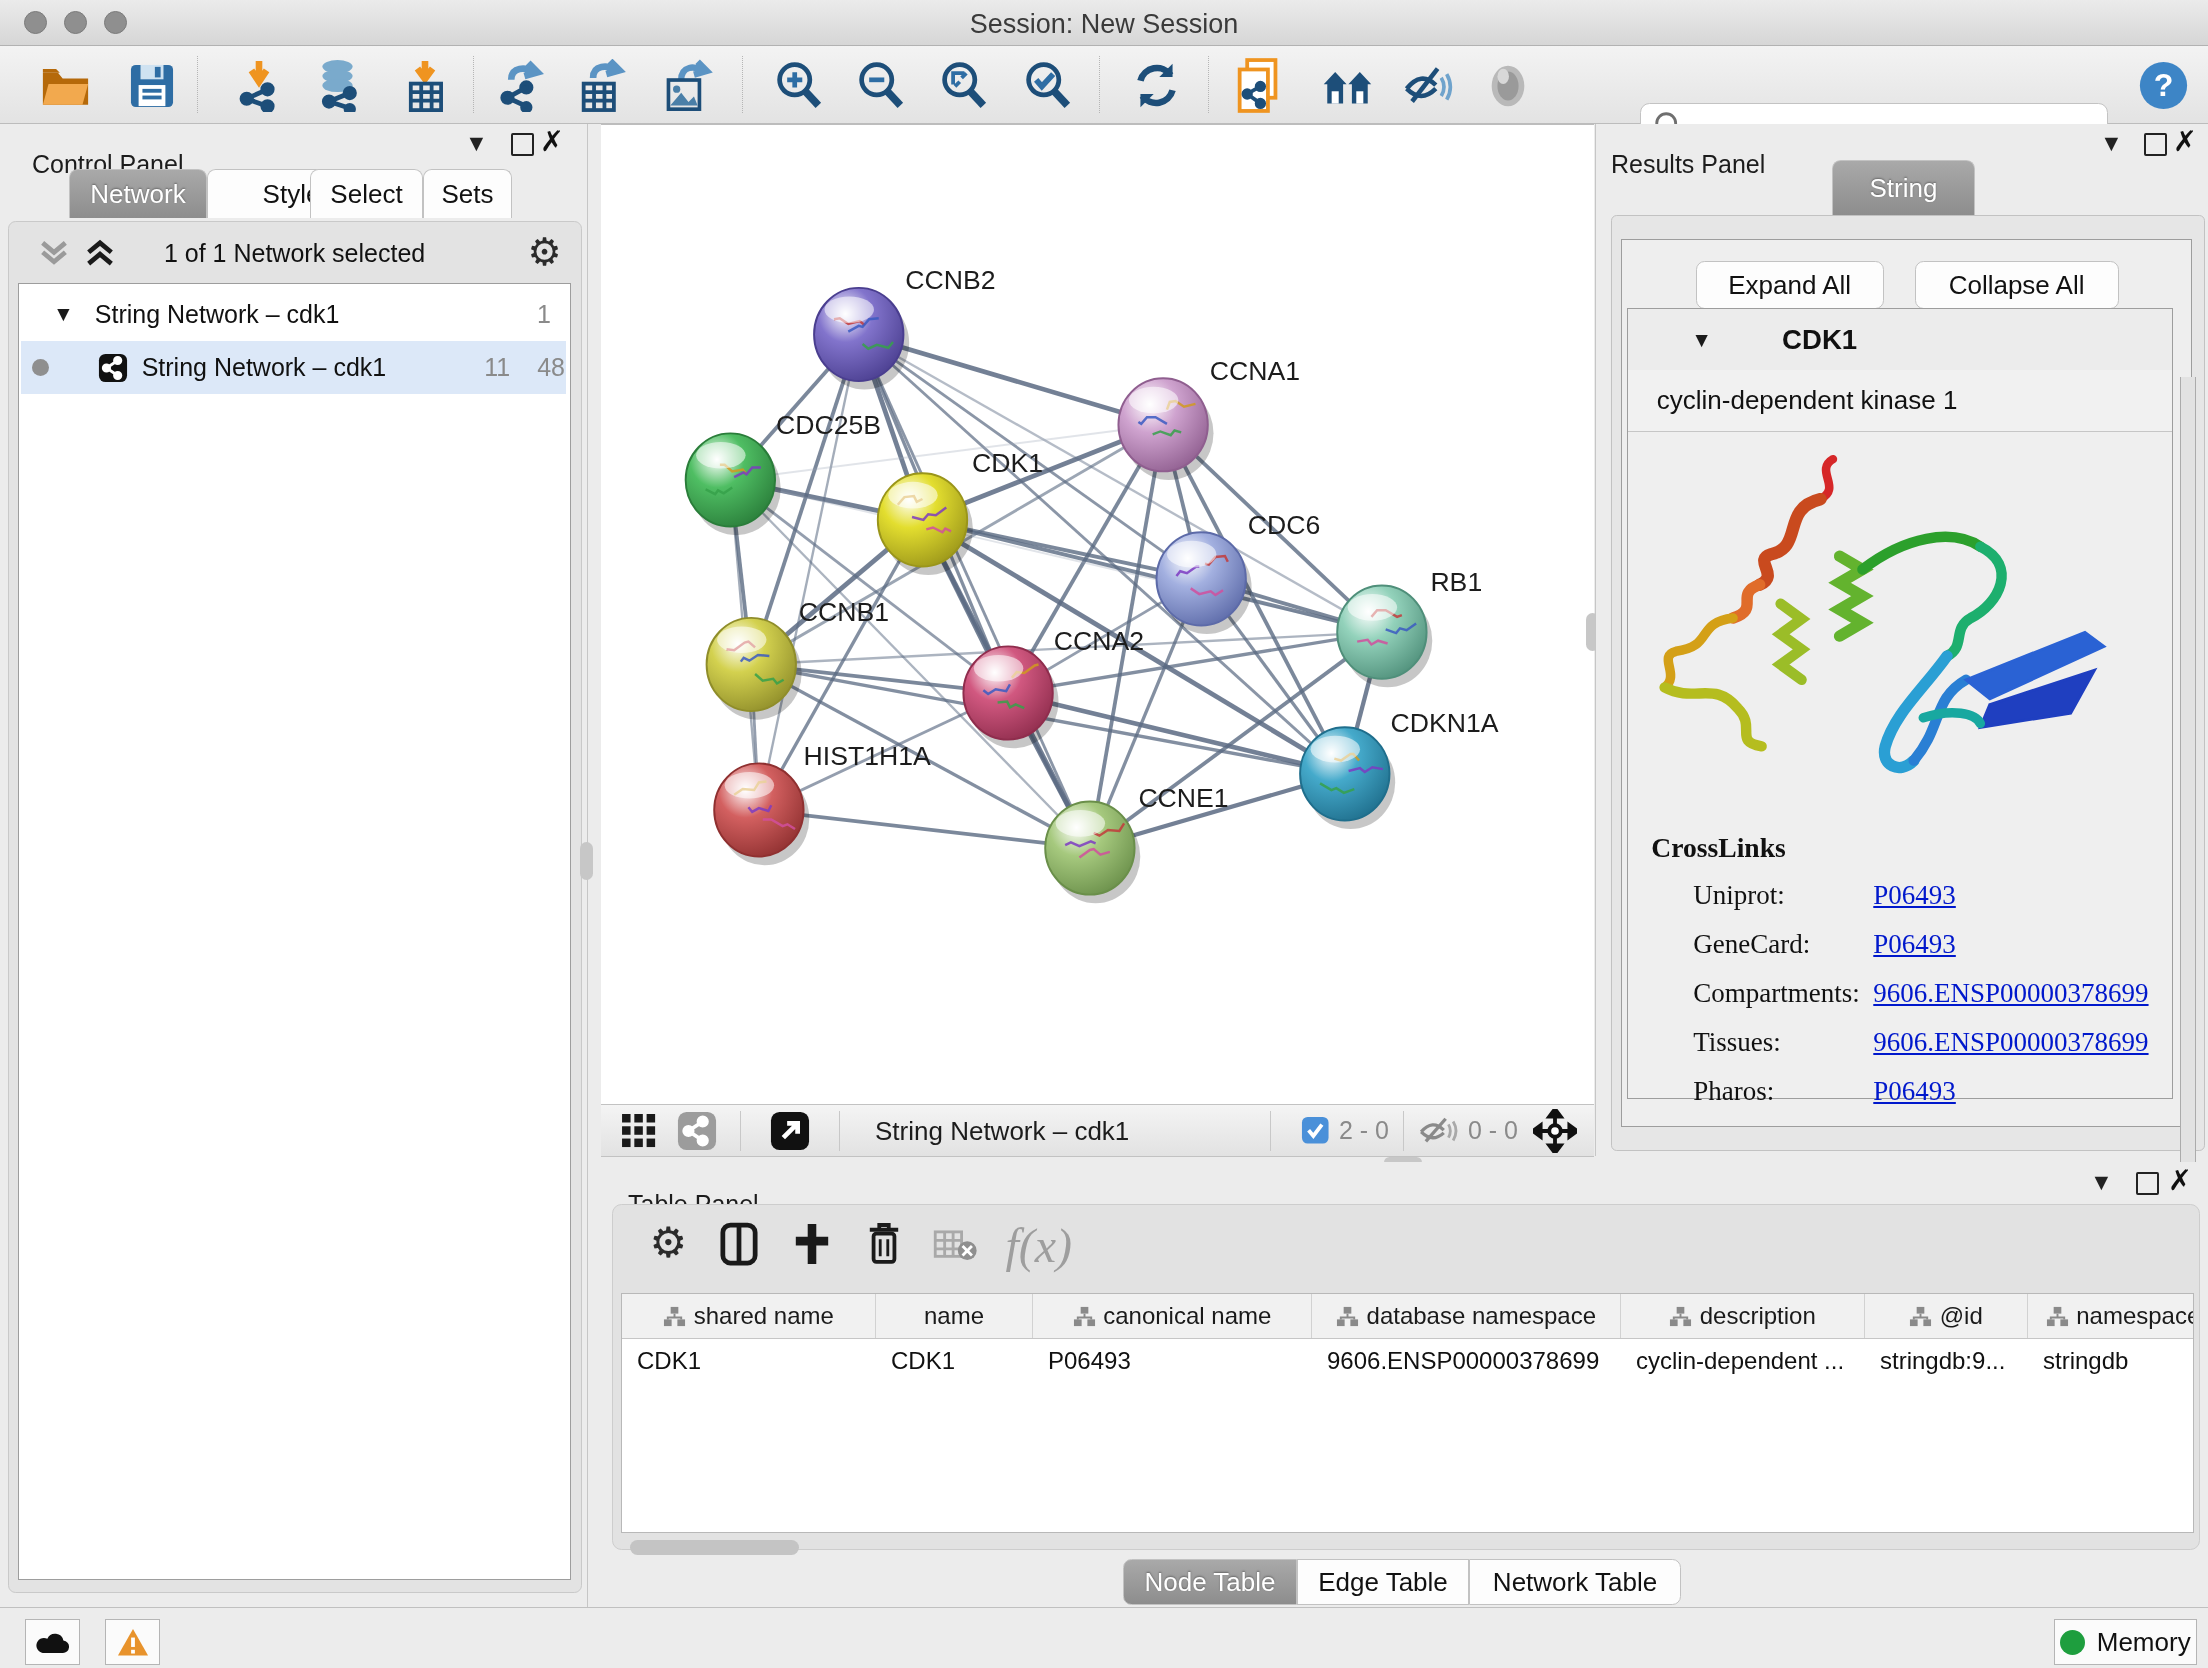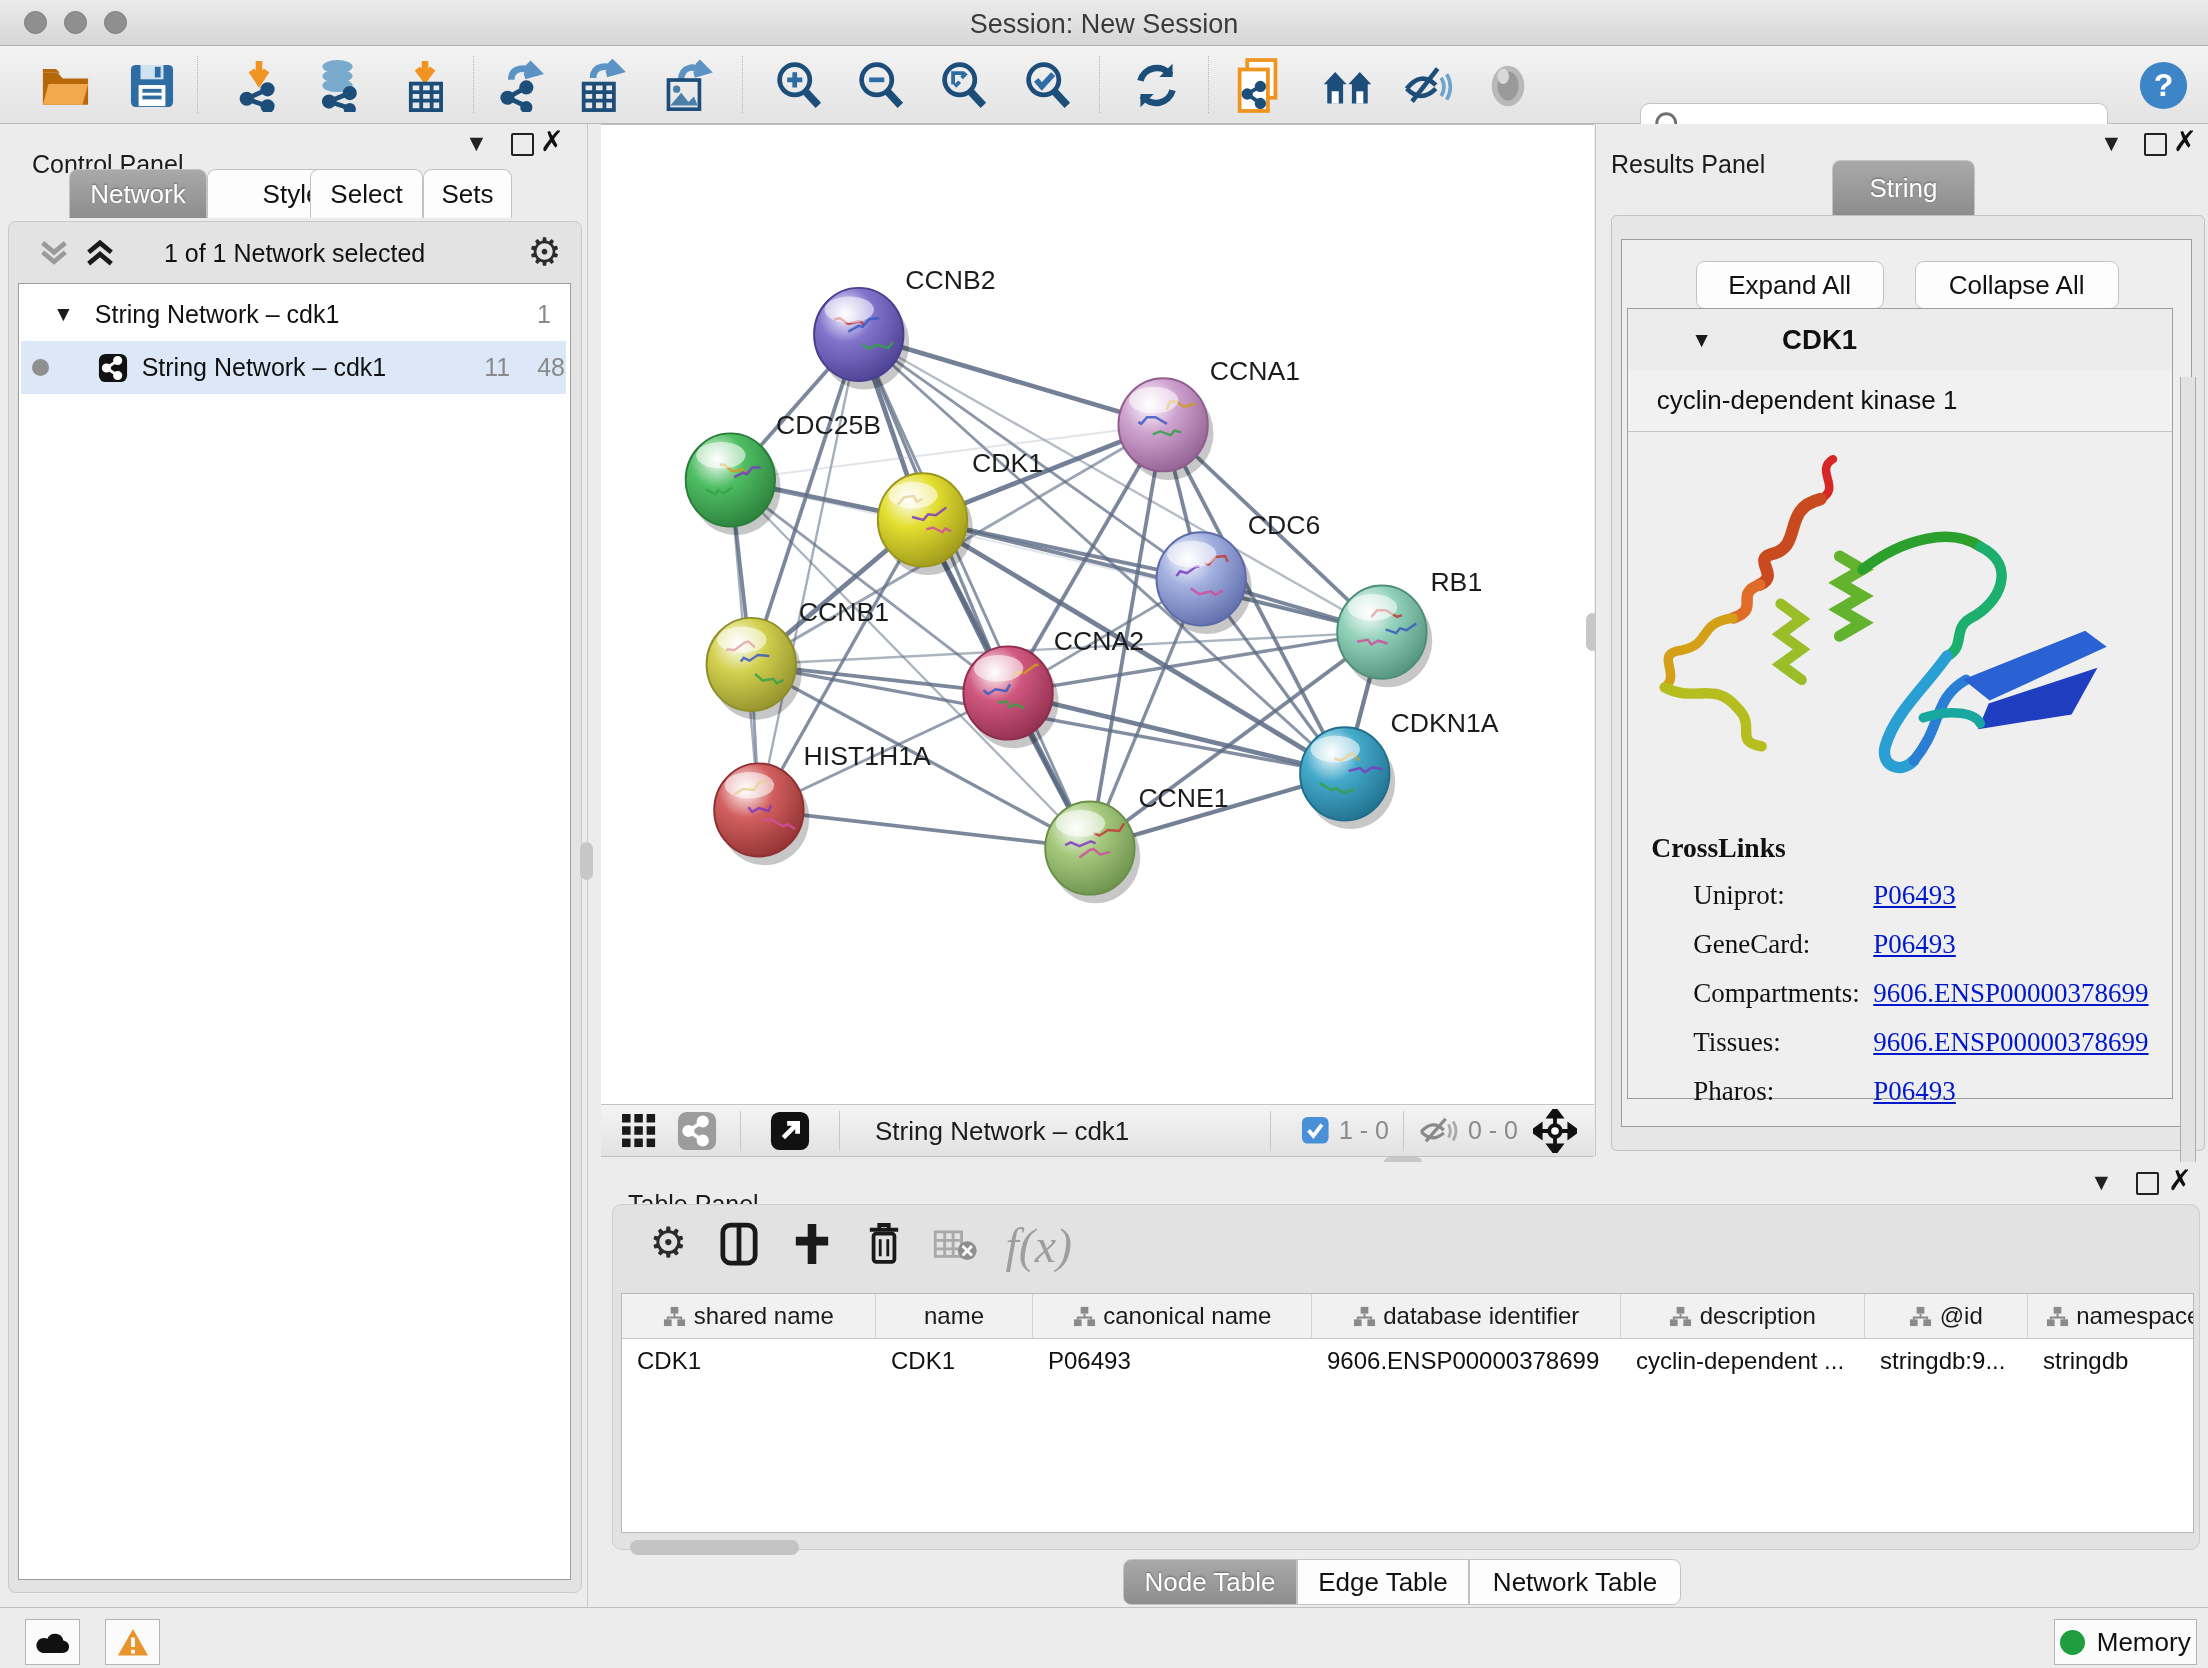--- a/index.html
+++ b/index.html
@@ -541,21 +541,21 @@
     </div>
     <div class="vsep abs" style="left:238px"></div>
     <div class="abs" style="left:274px;top:10.5px;font-size:26px;color:#1c1c1c">String Network – cdk1</div>
     <div class="vsep abs" style="left:669px"></div>
     <div class="abs" style="left:700px;top:10.5px">
       <svg width="28.5" height="28.5" viewBox="0 0 30 30">
           <rect x="1" y="1" width="28" height="28" rx="6" fill="#4a90d9"></rect>
           <path d="M8 15 L13 21 L22 9" stroke="#fff" stroke-width="4" fill="none"></path>
         </svg>
     </div>
-    <div class="abs graytxt" style="left:738px;top:11.4px">1 - 0</div>
+    <div class="abs graytxt" style="left:738px;top:11.4px">2 - 0</div>
     <div class="vsep abs" style="left:802px"></div>
     <div class="abs" style="left:818px;top:9.5px">
       <svg width="42" height="32" viewBox="0 0 44 34">
           <path d="M2 18 Q14 4 26 16 M2 18 Q14 30 26 19" stroke="#8a8a8a" stroke-width="3.5" fill="none"></path>
           <path d="M7 28 L28 4" stroke="#8a8a8a" stroke-width="3.5"></path>
           <path d="M31 10 Q35 17 31 24 M36 7 Q42 17 36 27" stroke="#a9a9a9" stroke-width="3" fill="none"></path>
         </svg>
     </div>
     <div class="abs graytxt" style="left:867px;top:11.4px">0 - 0</div>
     <div class="abs" style="left:932px;top:3.8px">
@@ -701,21 +701,21 @@
             </div>
             <div class="hcell" style="left: 690px; width: 308px;">
               <svg width="23" height="23" viewBox="0 0 24 24">
                 <g fill="#8a8a8a">
                   <rect x="8" y="2" width="8" height="7"></rect>
                   <rect x="1" y="15" width="8" height="7"></rect>
                   <rect x="15" y="15" width="8" height="7"></rect>
                   <path d="M11 9 h2 v3 h-2 Z M4 12 h16 v2 H4 Z M4 12 h2 v3 H4 Z M18 12 h2 v3 h-2 Z"></path>
                 </g>
               </svg>
-              <span>database identifier</span>
+              <span>database namespace</span>
             </div>
             <div class="hcell" style="left: 999px; width: 243px;">
               <svg width="23" height="23" viewBox="0 0 24 24">
                 <g fill="#8a8a8a">
                   <rect x="8" y="2" width="8" height="7"></rect>
                   <rect x="1" y="15" width="8" height="7"></rect>
                   <rect x="15" y="15" width="8" height="7"></rect>
                   <path d="M11 9 h2 v3 h-2 Z M4 12 h16 v2 H4 Z M4 12 h2 v3 H4 Z M18 12 h2 v3 h-2 Z"></path>
                 </g>
               </svg>

